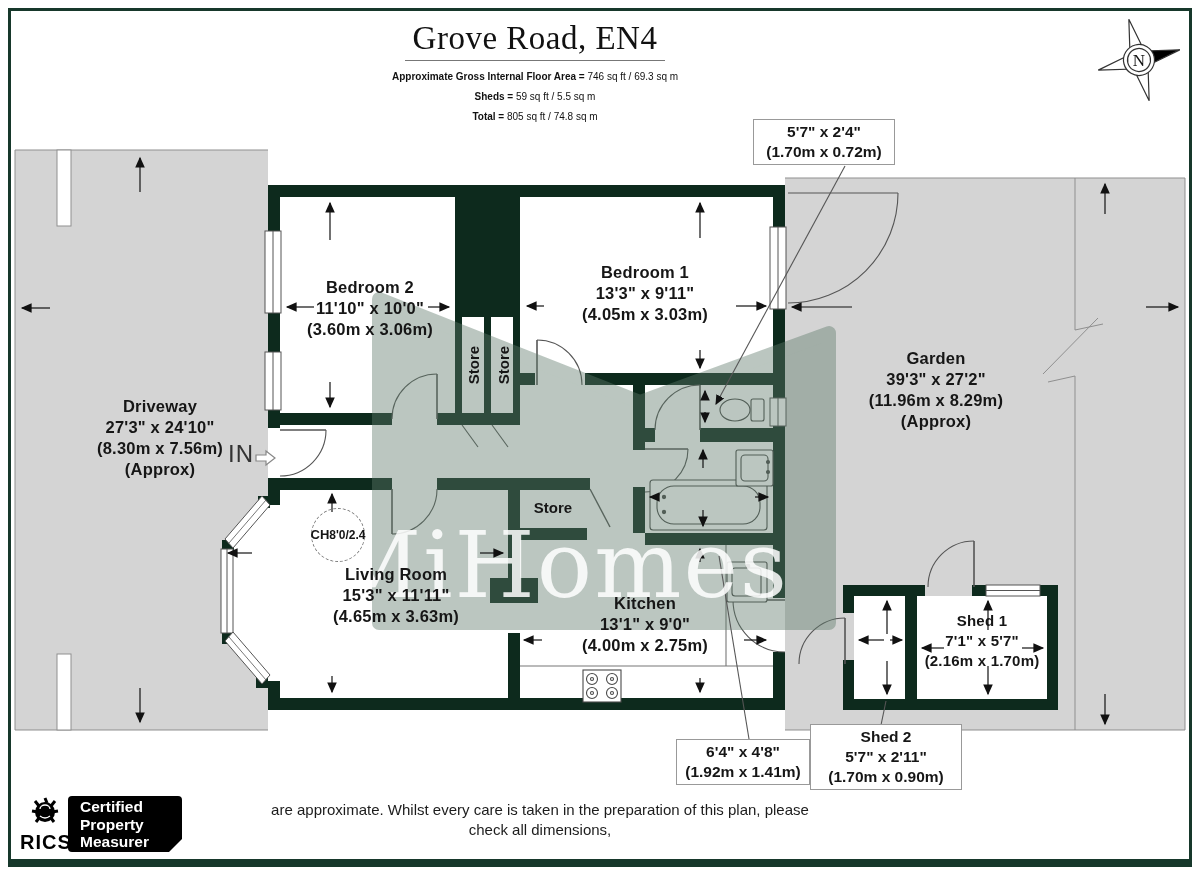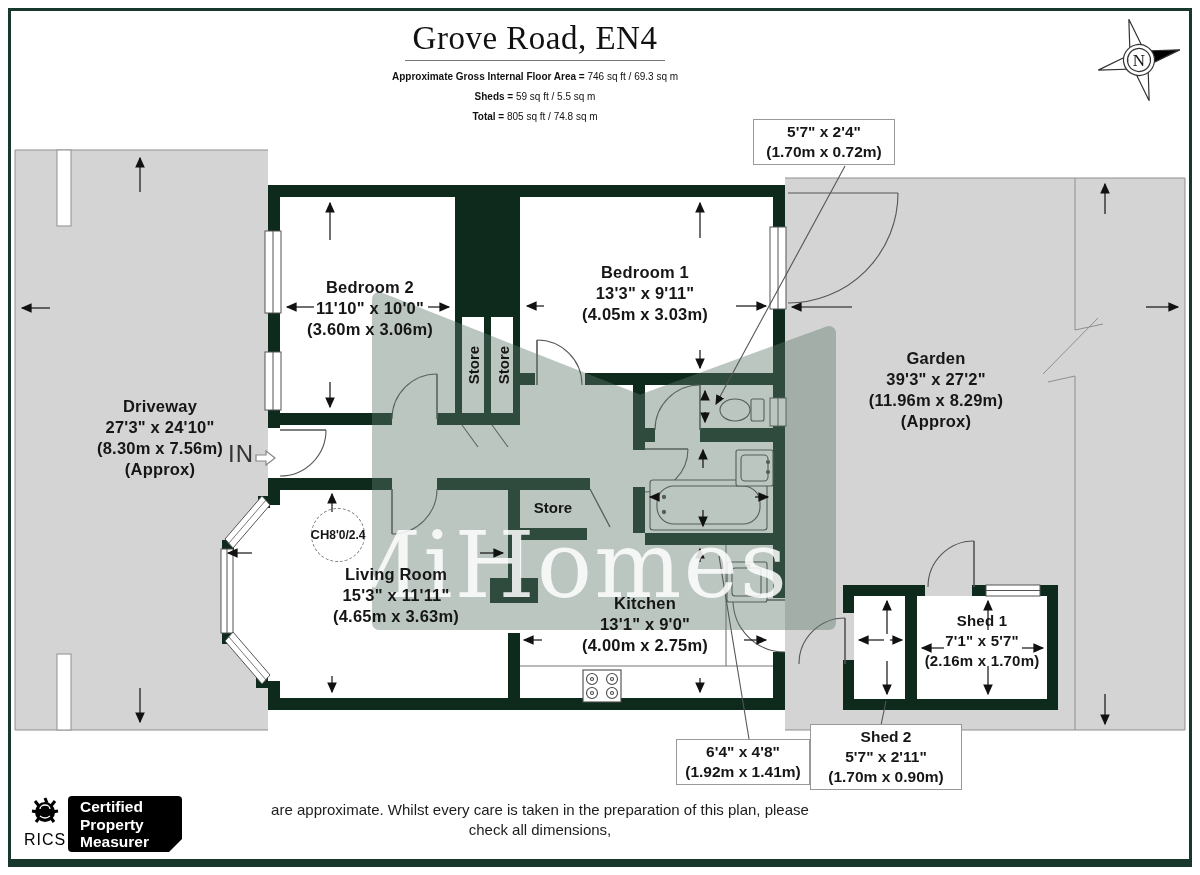--- a/index.html
+++ b/index.html
@@ -33,21 +33,21 @@
   
   .watermark-text{position:absolute;left:558px;top:520px;transform:translateX(-50%);
     font-family:"DejaVu Serif",serif;font-size:92px;line-height:1;letter-spacing:2px;
     color:rgba(255,255,255,0.85);z-index:15;white-space:nowrap;}
   
   .callout{position:absolute;background:#fff;border:1px solid #999;text-align:center;
            font-weight:bold;color:#161616;z-index:22;padding:2px 6px;white-space:nowrap;}
   .callout div{font-size:15.5px;line-height:20px;}
   
   .rics{position:absolute;left:20px;top:797px;width:50px;text-align:center;z-index:30;}
-  .rics-word{font-weight:normal;font-size:16px;letter-spacing:1px;color:#000;margin-top:-2px;}
+  .rics-word{font-weight:bold;font-size:20px;letter-spacing:1px;color:#000;margin-top:-2px;}
   .badge{position:absolute;left:68px;top:796px;width:114px;height:56px;background:#000;color:#fff;
          z-index:30;padding:2px 13px 0 12px;box-sizing:border-box;border-radius:4px;
          clip-path:polygon(0 0,100% 0,100% calc(100% - 13px),calc(100% - 13px) 100%,0 100%);}
   .badge div{font-weight:bold;font-size:15.5px;line-height:17.5px;}
   .disclaimer{position:absolute;left:250px;top:800px;width:580px;text-align:center;z-index:30;
               font-size:15px;line-height:19.5px;color:#1c1c1c;}
 </style>
 </head>
 <body>
 

